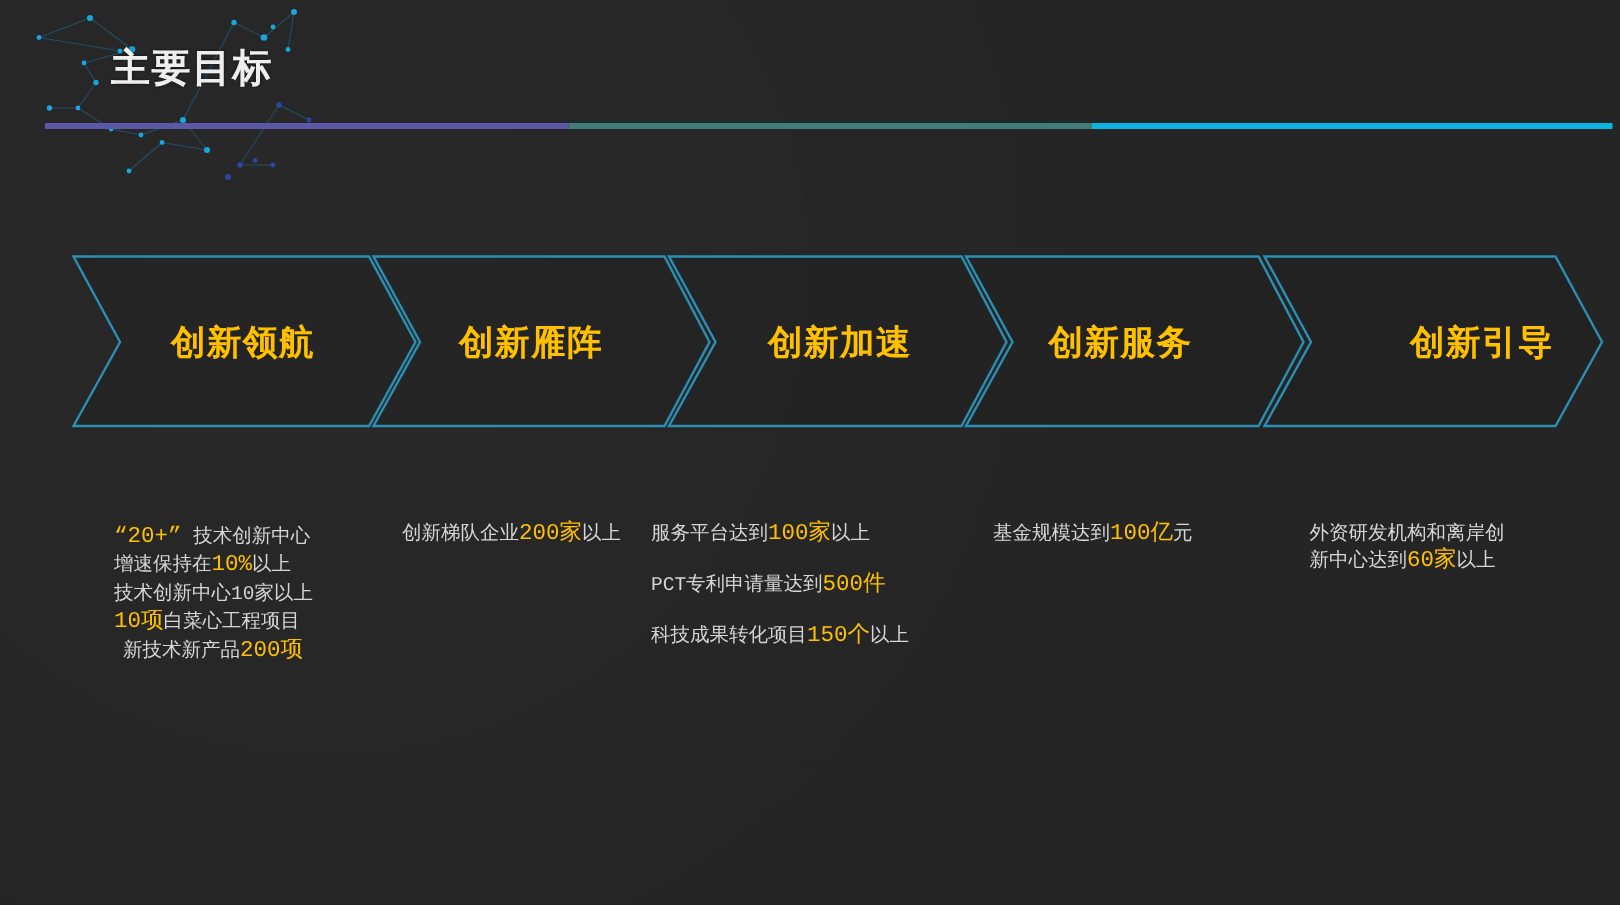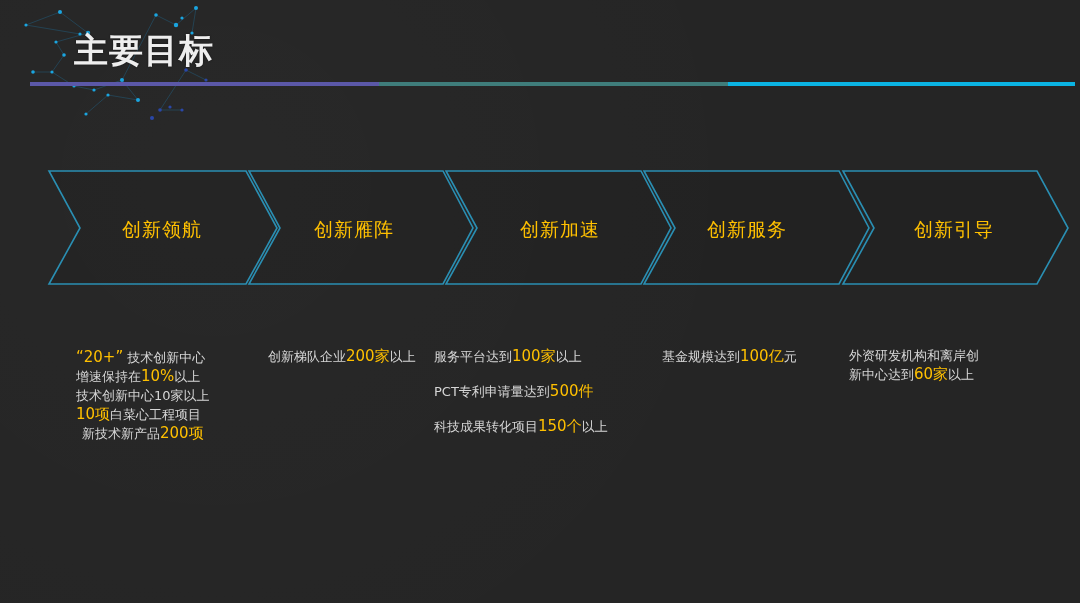--- a/index.html
+++ b/index.html
@@ -11,39 +11,39 @@
   }
   .bg-noise {
     position: absolute; inset: 0;
     background:
       radial-gradient(circle at 20% 30%, rgba(255,255,255,0.015), transparent 60%),
       #252525;
   }
   .network { position: absolute; left: 0; top: 0; width: 240px; height: 130px; }
   .title {
     position: absolute; left: 74px; top: 28px;
-    font-size: 34px; font-weight: bold; color: #eeeeee; letter-spacing: 1px;
+    font-size: 26px; font-weight: bold; color: #eeeeee; letter-spacing: 1px;
     text-shadow: 0 0 2px rgba(0,0,0,0.6);
   }
   .rule { position: absolute; top: 82px; height: 4px; }
   .rule.r1 { left: 30px; width: 349px; background: #5b58a8; }
   .rule.r2 { left: 379px; width: 349px; background: #3f7d7b; }
   .rule.r3 { left: 728px; width: 347px; background: #0bb4e3; }
   .chevrons { position: absolute; left: 0; top: 0; width: 1080px; height: 603px; }
   .chev-label {
     position: absolute; top: 212px; height: 34px; line-height: 34px;
-    font-size: 19px; font-weight: normal; color: #ffc000; text-align: center;
+    font-size: 23px; font-weight: bold; color: #ffc000; text-align: center;
     letter-spacing: 1px;
   }
   .col {
     position: absolute; top: 347px;
     font-size: 13px; color: #d6d6d6; line-height: 18px;
   }
   .col .item { margin-bottom: 16px; }
-  .col .line { white-space: nowrap; }
+  .col .line { white-space: nowrap; font-family: Liberation Mono, monospace; }
   .hl { color: #ffc000; font-size: 15px; }
 </style>
 </head>
 <body>
 
 <div class="bg-noise"></div>
 
 <svg class="network" viewBox="0 0 240 130">
   <g stroke="#1f6f9a" stroke-width="0.7" opacity="0.55" fill="none">
     <line x1="26" y1="25" x2="60" y2="12"></line>
@@ -111,21 +111,21 @@
     <polygon points="446,171 641,171 671,228 641,284 446,284 477,228"></polygon>
     <polygon points="644,171 839,171 869,228 839,284 644,284 675,228"></polygon>
     <polygon points="843,171 1037,171 1068,228 1037,284 843,284 874,228"></polygon>
   </g>
 </svg>
 
 <div class="chev-label" style="left:80px;width:164px;">创新领航</div>
 <div class="chev-label" style="left:272px;width:164px;">创新雁阵</div>
 <div class="chev-label" style="left:478px;width:164px;">创新加速</div>
 <div class="chev-label" style="left:665px;width:164px;">创新服务</div>
-<div class="chev-label" style="left:872px;width:164px;">创新引导</div>
+<div class="chev-label" style="left:872px;width:164px;text-align:right;">创新引导</div>
 
 <div class="col col1" style="left:76px;top:348px;line-height:19px;">
   <div class="line"><span class="hl">“20+”</span><span> 技术创新中心</span></div>
   <div class="line"><span> 增速保持在</span><span class="hl">10%</span><span>以上</span></div>
   <div class="line"><span> 技术创新中心10家以上</span></div>
   <div class="line"><span class="hl">10项</span><span>白菜心工程项目</span></div>
   <div class="line" style="padding-left:6px;"><span>  新技术新产品</span><span class="hl">200项</span></div>
 </div>
 
 <div class="col" style="left:268px;">
@@ -149,18 +149,18 @@
     <div class="line"><span>科技成果转化项目</span><span class="hl">150个</span><span>以上</span></div>
   </div>
 </div>
 
 <div class="col" style="left:662px;">
   <div class="item">
     <div class="line"><span>基金规模达到</span><span class="hl">100亿</span><span>元</span></div>
   </div>
 </div>
 
-<div class="col" style="left:849px;">
+<div class="col" style="left:873px;">
   <div class="item">
     <div class="line"><span>外资研发机构和离岸创</span></div>
     <div class="line"><span>新中心达到</span><span class="hl">60家</span><span>以上</span></div>
   </div>
 </div>
 
 </body></html>

